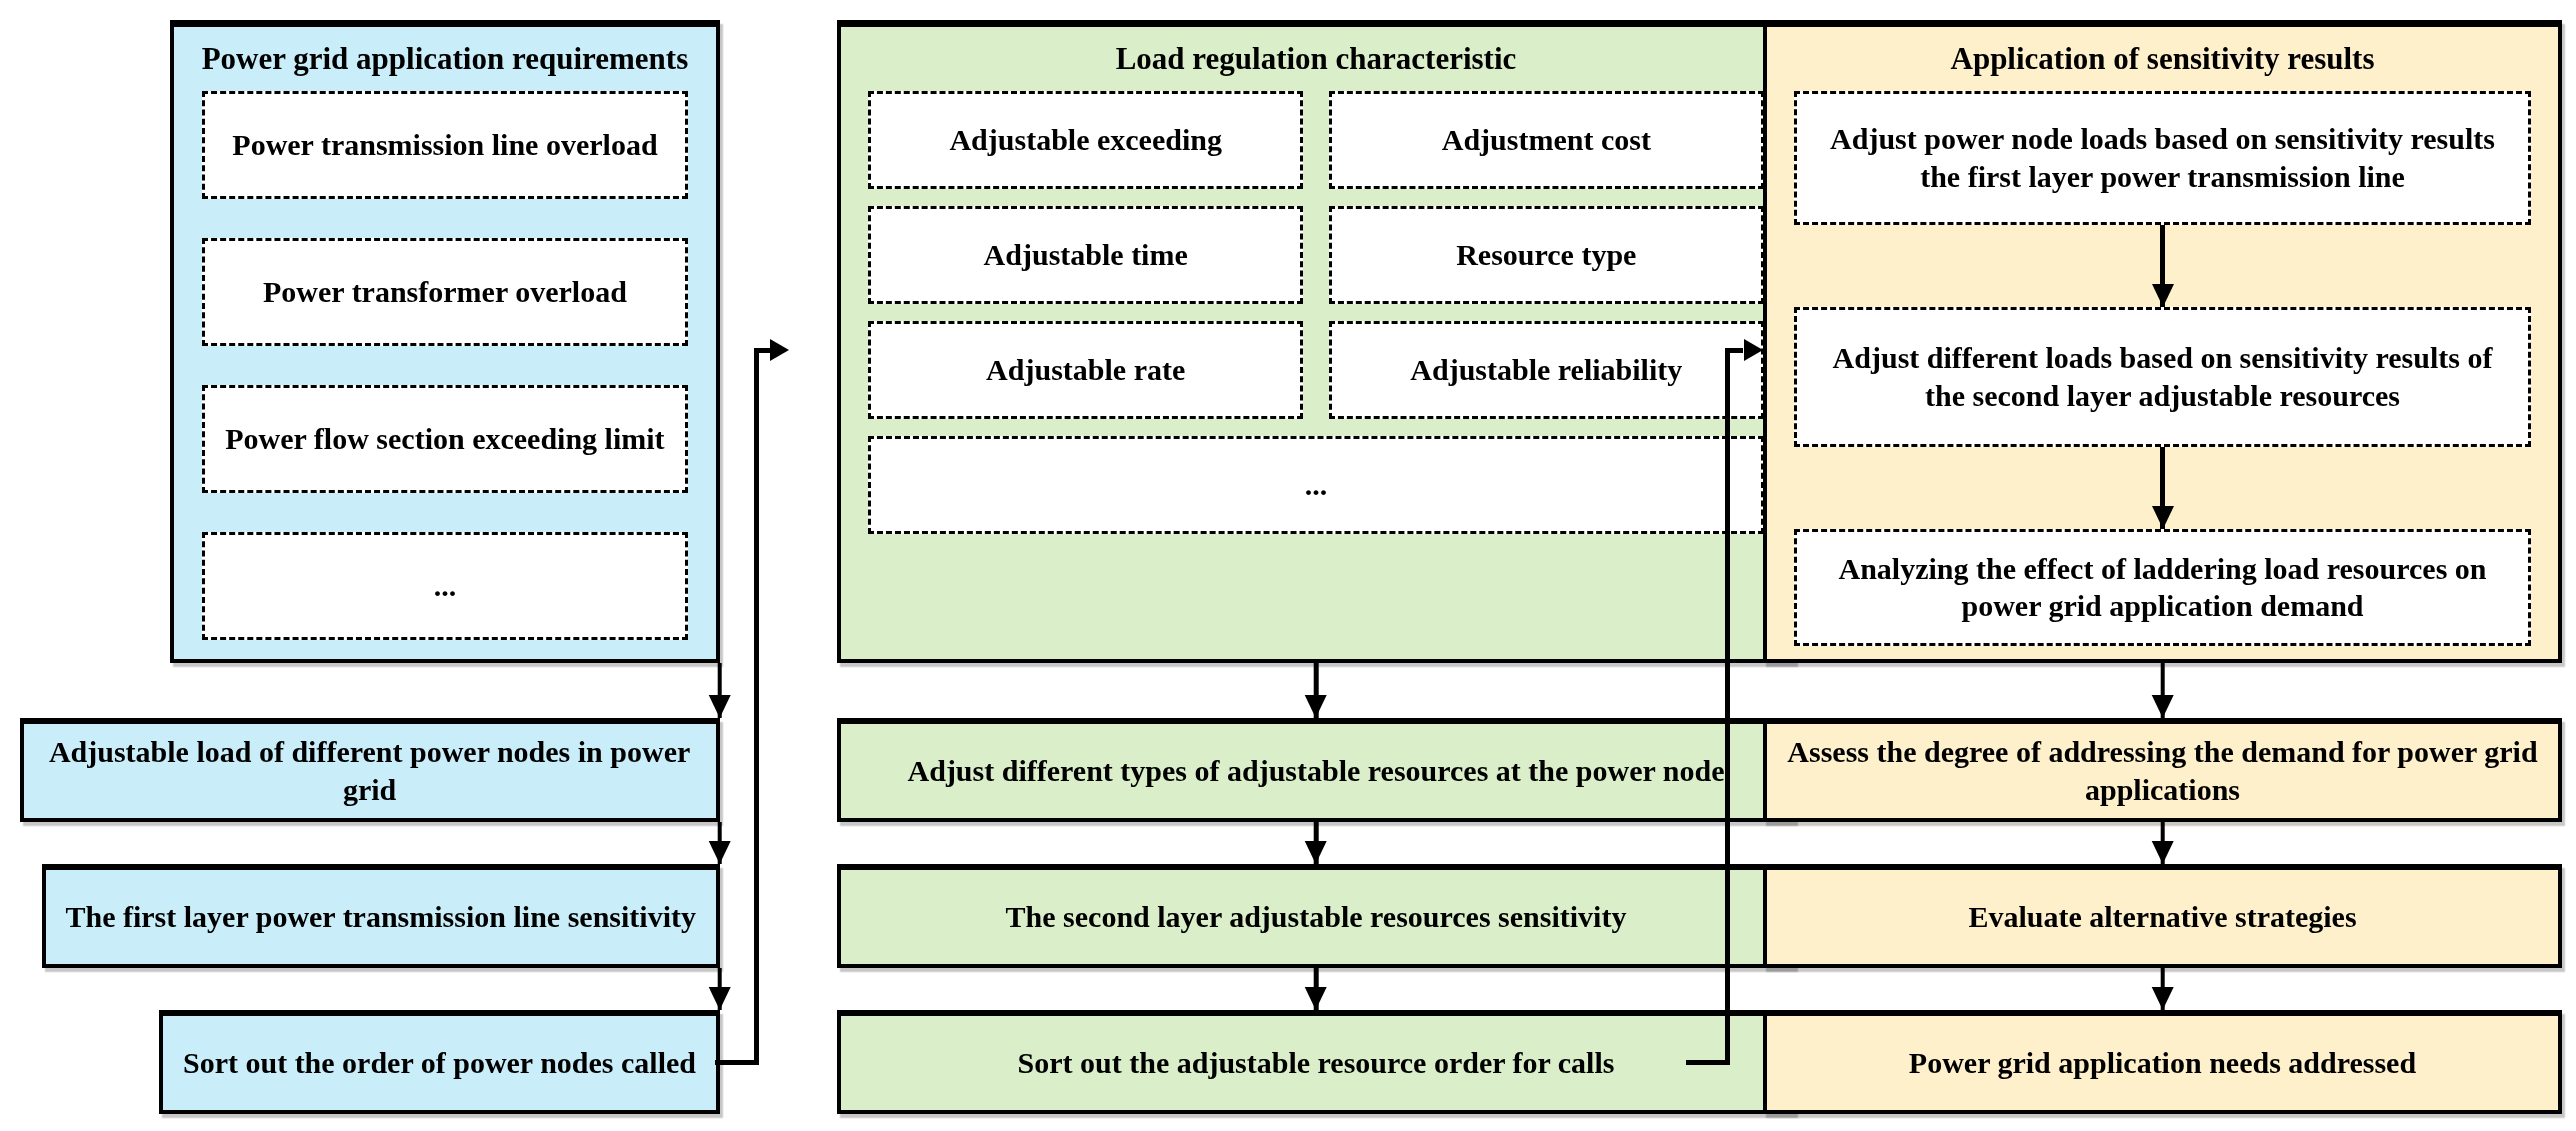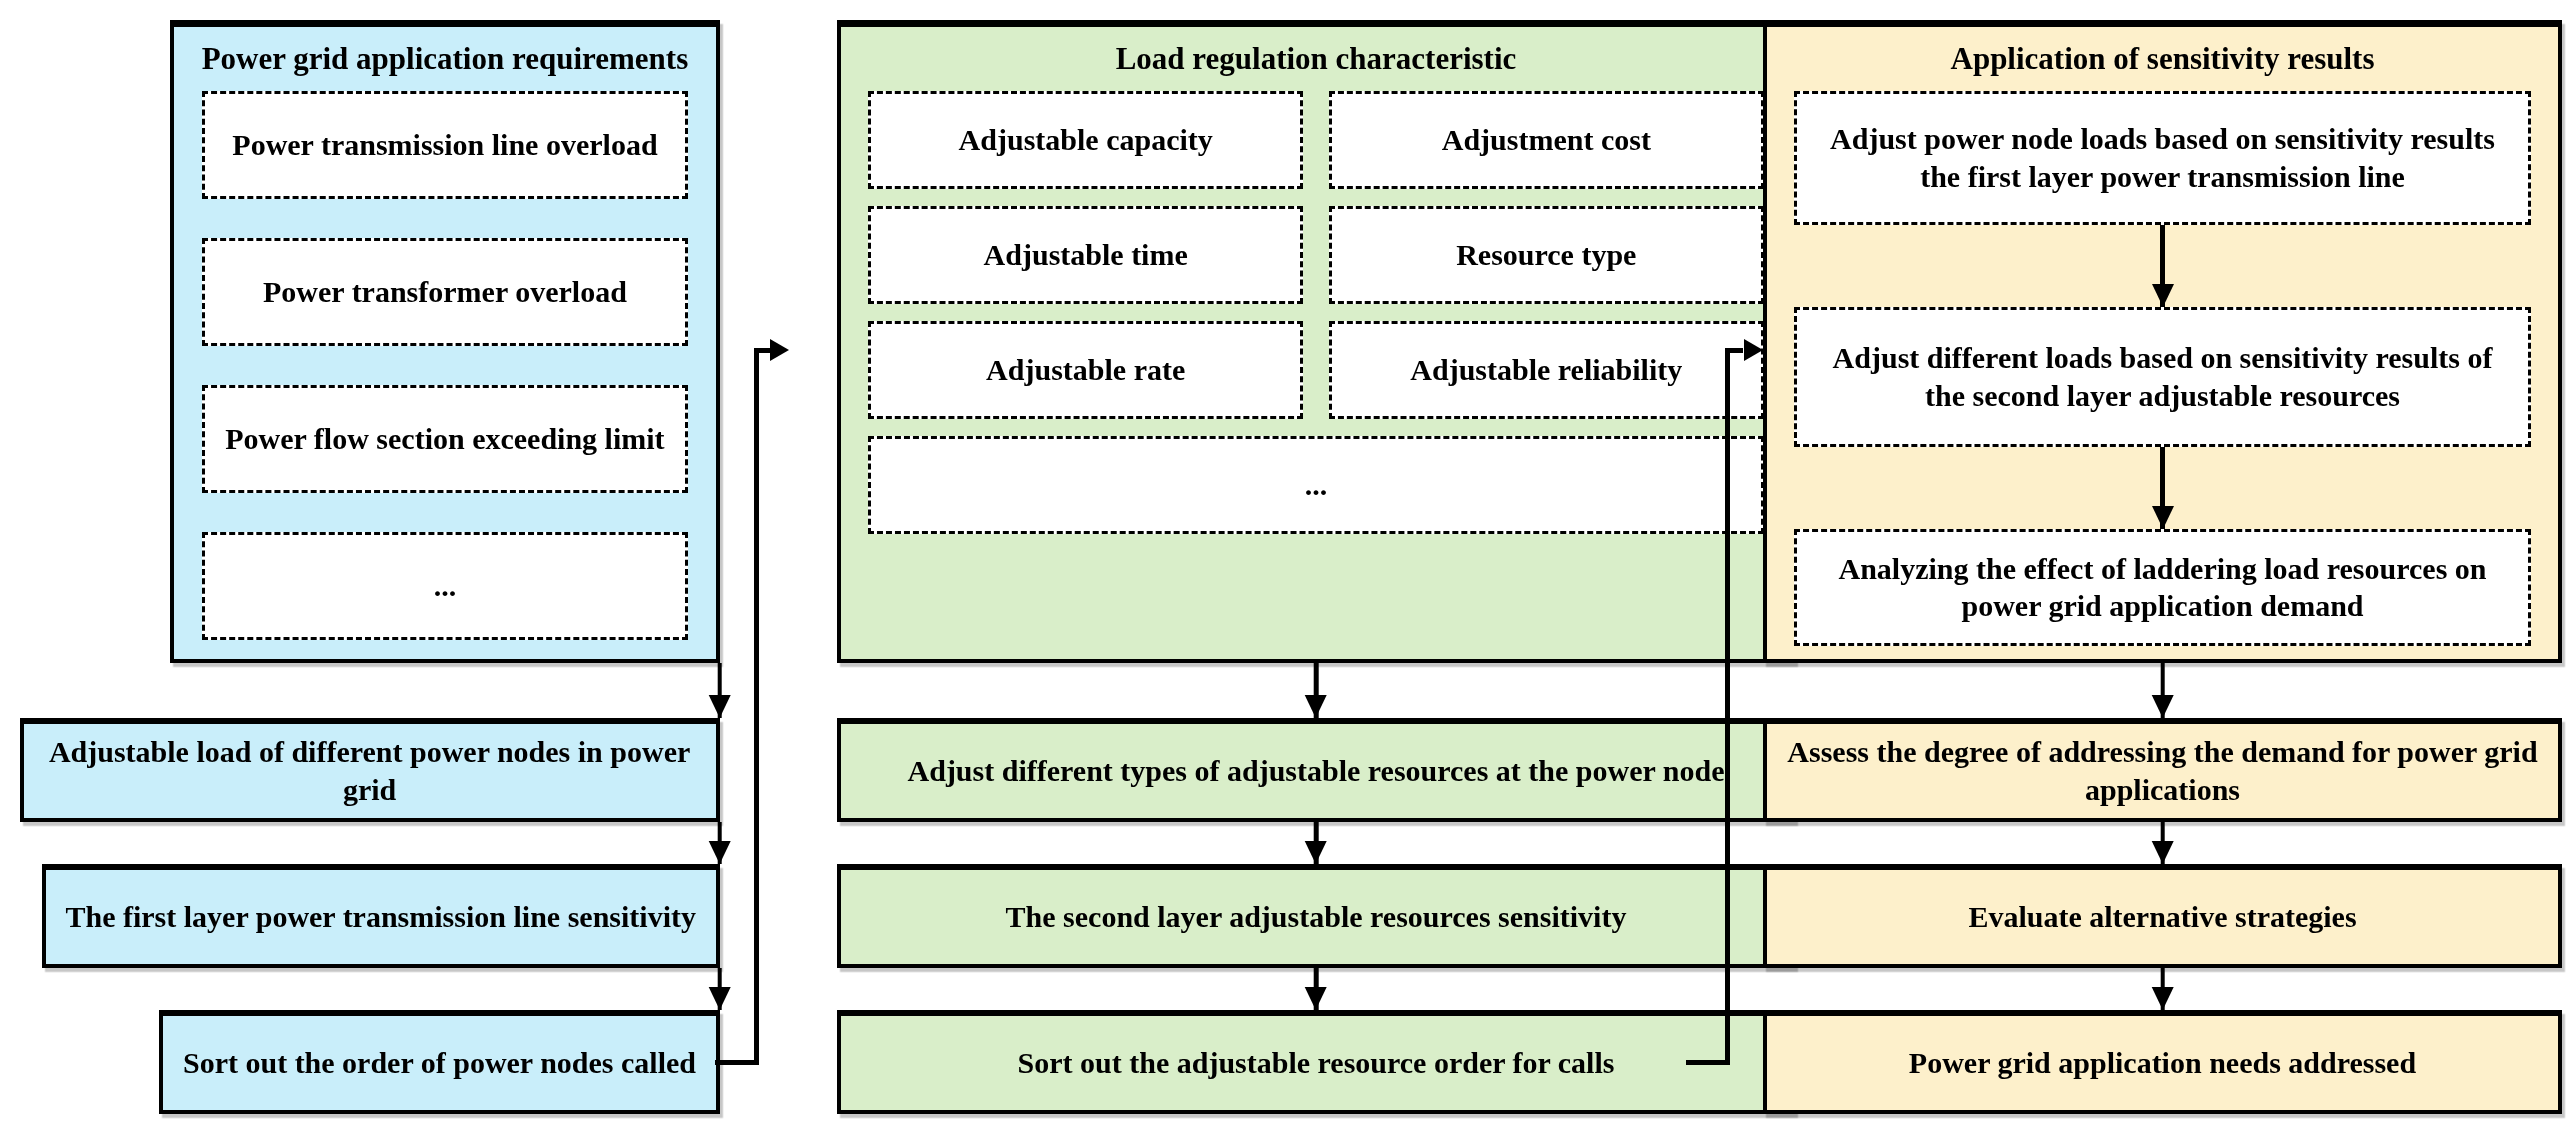--- a/index.html
+++ b/index.html
@@ -119,21 +119,21 @@
     <div class="gap gap-sm">
       <div class="varrow"></div>
     </div>
     <div class="step blue-bg">Sort out the order of power nodes called</div>
   </section>
 
   <section class="col col2">
     <div class="container green-bg">
       <div class="ctitle">Load regulation characteristic</div>
       <div class="grid">
-        <div class="dashed">Adjustable capacity</div>
+        <div class="dashed">Adjustable exceeding</div>
         <div class="dashed">Adjustment cost</div>
         <div class="dashed">Adjustable time</div>
         <div class="dashed">Resource type</div>
         <div class="dashed">Adjustable rate</div>
         <div class="dashed">Adjustable reliability</div>
       </div>
       <div class="dashed fullrow">...</div>
     </div>
     <div class="gap gap-lg">
       <div class="varrow"></div>

